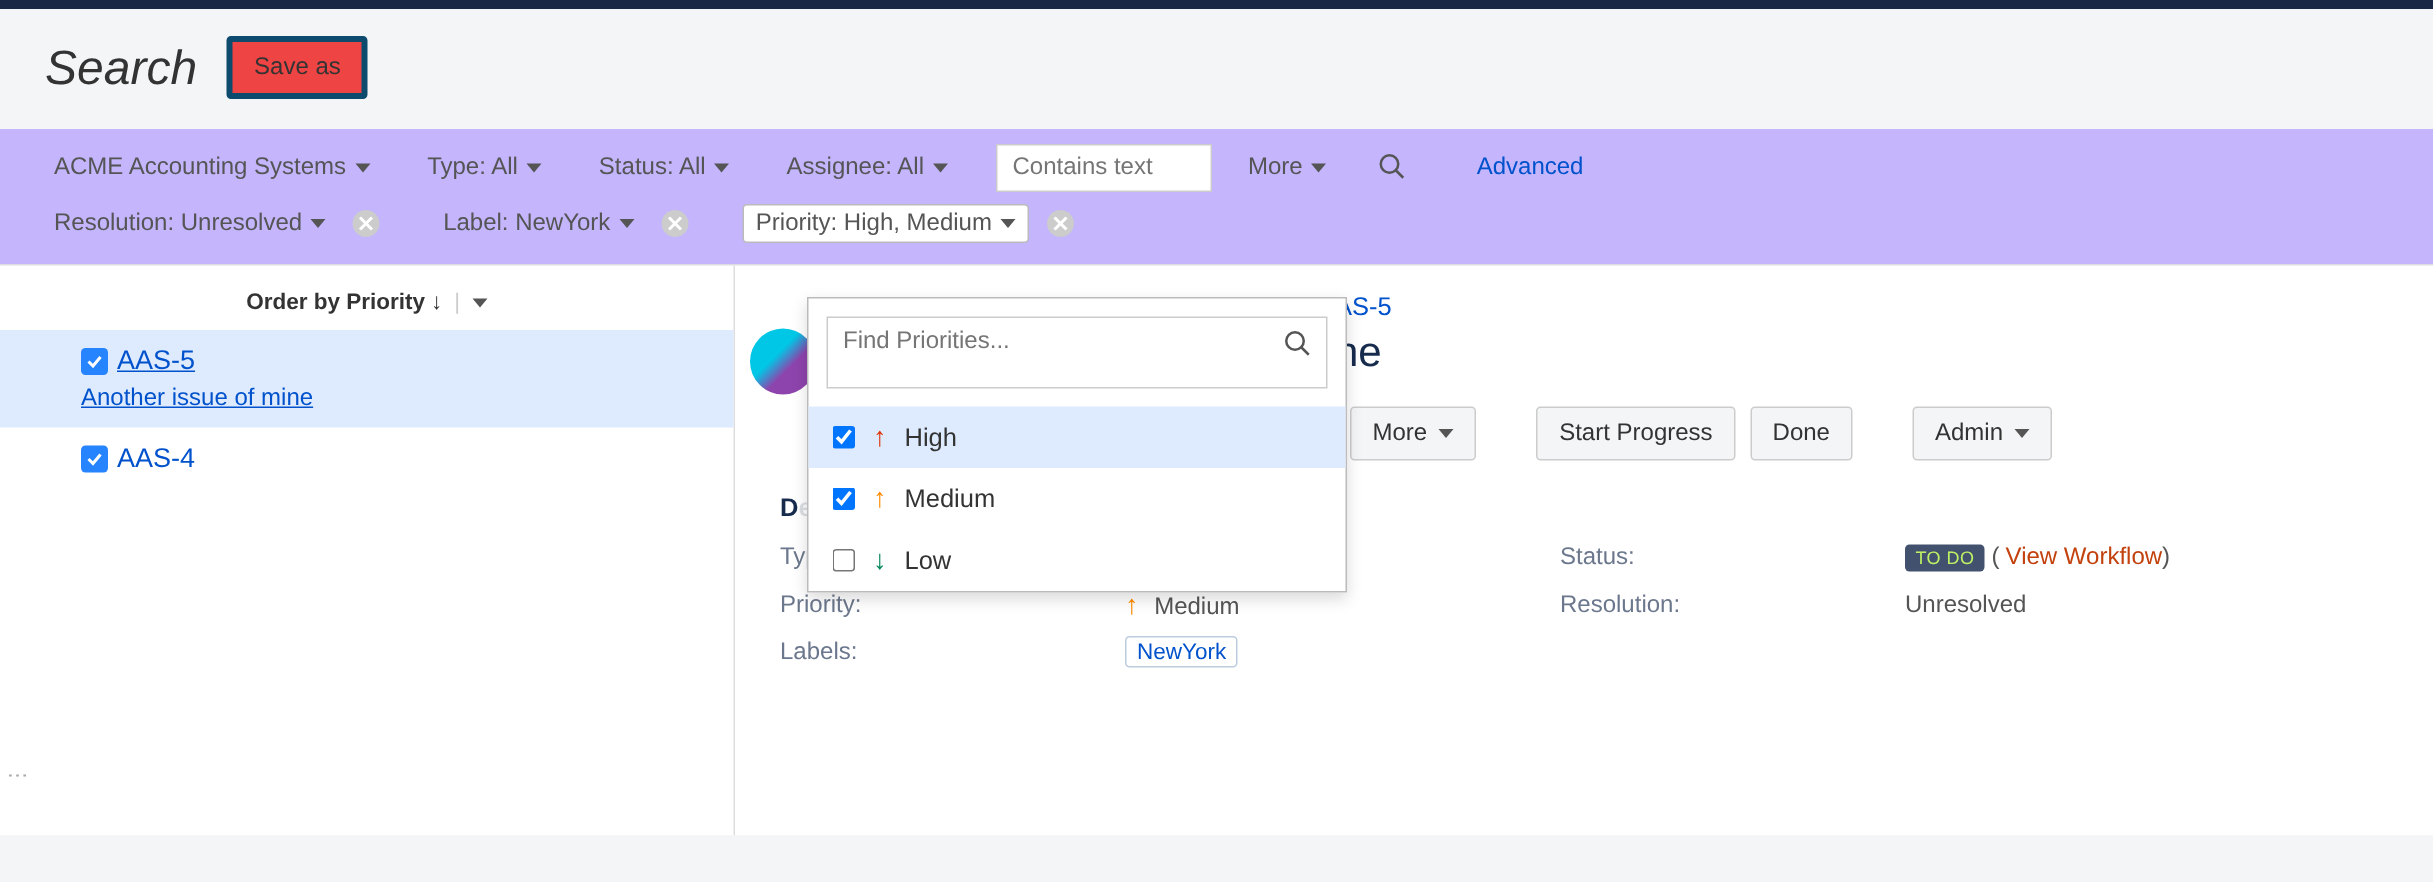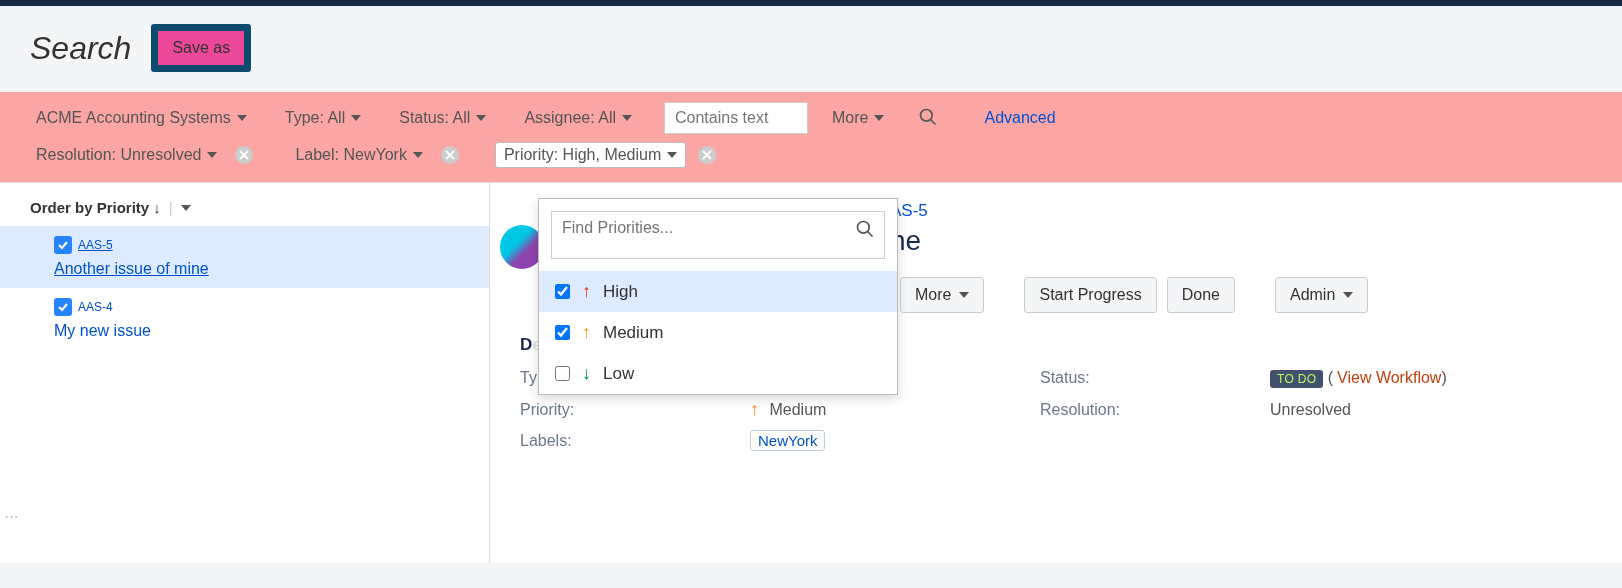--- a/index.html
+++ b/index.html
@@ -1,46 +1,46 @@
 <!DOCTYPE html>
 <html><head>
 <meta charset="utf-8">
 <style>
   * { box-sizing: border-box; margin: 0; padding: 0; }
   body { font-family: -apple-system, BlinkMacSystemFont, "Segoe UI", Arial, sans-serif; font-size: 14px; color: #333; background: #f4f5f7; width: 1622px; }
   .top-dark-bar { height: 6px; background: #1a2744; }
   .header-bar { display: flex; align-items: center; padding: 18px 30px 20px 30px; background: #f4f5f7; }
   .page-title { font-size: 32px; font-weight: 400; color: #333; margin-right: 20px; font-style: italic; }
-  .save-as-btn { background: #ec4899; border: 7px solid #0c4a6e; border-radius: 3px; padding: 8px 14px; font-size: 16px; color: #333; cursor: pointer; }
-  .filter-bar { background: #fca5a5; padding: 10px 30px 14px 30px; border-bottom: 1px solid #ddd; }
+  .save-as-btn { background: #ef4444; border: 4px solid #0c4a6e; border-radius: 3px; padding: 8px 14px; font-size: 16px; color: #333; cursor: pointer; }
+  .filter-bar { background: #c4b5fd; padding: 10px 30px 14px 30px; border-bottom: 1px solid #ddd; }
   .filter-row { display: flex; align-items: center; flex-wrap: wrap; gap: 6px; }
   .filter-row + .filter-row { margin-top: 8px; }
   .criteria { display: inline-flex; align-items: center; color: #555; font-size: 16px; padding: 4px 6px; cursor: pointer; border-radius: 3px; white-space: nowrap; }
   .criteria.active { background: #fff; border: 1px solid #bbb; padding: 3px 8px; }
   .criteria .caret { margin-left: 6px; }
   .caret-down { display:inline-block; width:0; height:0; border-left:5px solid transparent; border-right:5px solid transparent; border-top:6px solid #555; }
   .remove-circle { display:inline-flex; width:18px; height:18px; background:#ccc; border-radius:50%; align-items:center; justify-content:center; margin-left:6px; cursor:pointer; }
   .remove-circle svg { width:10px; height:10px; }
   .text-input { border:1px solid #ccc; background:#fff; padding:6px 10px; font-size:16px; color:#555; width:144px; }
   .more-link { color:#555; font-size:16px; display:inline-flex; align-items:center; cursor:pointer; margin-left:18px; }
   .search-glass { margin-left: 28px; cursor:pointer; }
   .advanced-link { color:#0052cc; font-size:16px; margin-left: 40px; cursor:pointer; }
   .gap-20 { margin-right: 20px; }
   
   .content-area { display:flex; background:#fff; }
   .sidebar { width:490px; border-right:1px solid #ddd; padding-top: 10px; min-height: 380px; }
-  .order-by { display:flex; align-items:center; padding: 6px 30px 10px 30px; font-size:15px; font-weight:600; color:#333; }
+  .order-by { display:flex; align-items:center; padding: 6px 30px 10px 30px; font-size:15px; font-weight:600; color:#333;justify-content:center; }
   .order-by .arrow { margin-left:4px; }
   .order-by .divider { color:#ccc; margin: 0 8px; font-weight:400;}
   .issue-item { padding: 10px 30px 10px 54px; cursor:pointer; }
   .issue-item.selected { background:#deebff; }
   .issue-key-row { display:flex; align-items:center; }
   .task-icon { display:inline-flex; width:18px; height:18px; background:#2684ff; border-radius:3px; align-items:center; justify-content:center; margin-right:6px; }
   .task-icon svg { width:12px; height:12px; }
-  .issue-key { color:#0052cc; font-size:12px; }
+  .issue-key { color:#0052cc; font-size:18px; }
   .issue-item.selected .issue-key { text-decoration: underline; }
   .issue-summary { color:#0052cc; font-size:16px; margin-top:6px; }
   .issue-item.selected .issue-summary { text-decoration: underline; }
   
   .main { flex:1; padding: 18px 30px; position:relative; }
   .avatar-circle { width:44px; height:44px; border-radius:50%; background: linear-gradient(135deg, #00c7e6 40%, #8e44ad 60%); position:absolute; left: 10px; top: 42px; }
   .issue-header-key { color:#0052cc; font-size:17px; margin-left: 370px;}
   .issue-header-title { font-size:28px; color:#172b4d; margin-left:370px; margin-top:4px; }
   
   .action-row { display:flex; gap:10px; margin-top: 20px; margin-left:0; }
@@ -170,21 +170,20 @@
     </div>
     <div class="issue-item">
       <div class="issue-key-row">
         <span class="task-icon">
           <svg viewBox="0 0 12 12">
               <polyline points="2,6 5,9 10,3" fill="none" stroke="#fff" stroke-width="2"></polyline>
             </svg>
         </span>
         <span class="issue-key">AAS-4</span>
       </div>
-      <div class="issue-summary">My new issue</div>
     </div>
   </div>
 
   <div class="main">
     <div class="avatar-circle"></div>
     <div class="issue-header-key">AS-5</div>
     <div class="issue-header-title">ne</div>
 
     <div class="action-row">
       <button class="btn" style="margin-left:380px">

